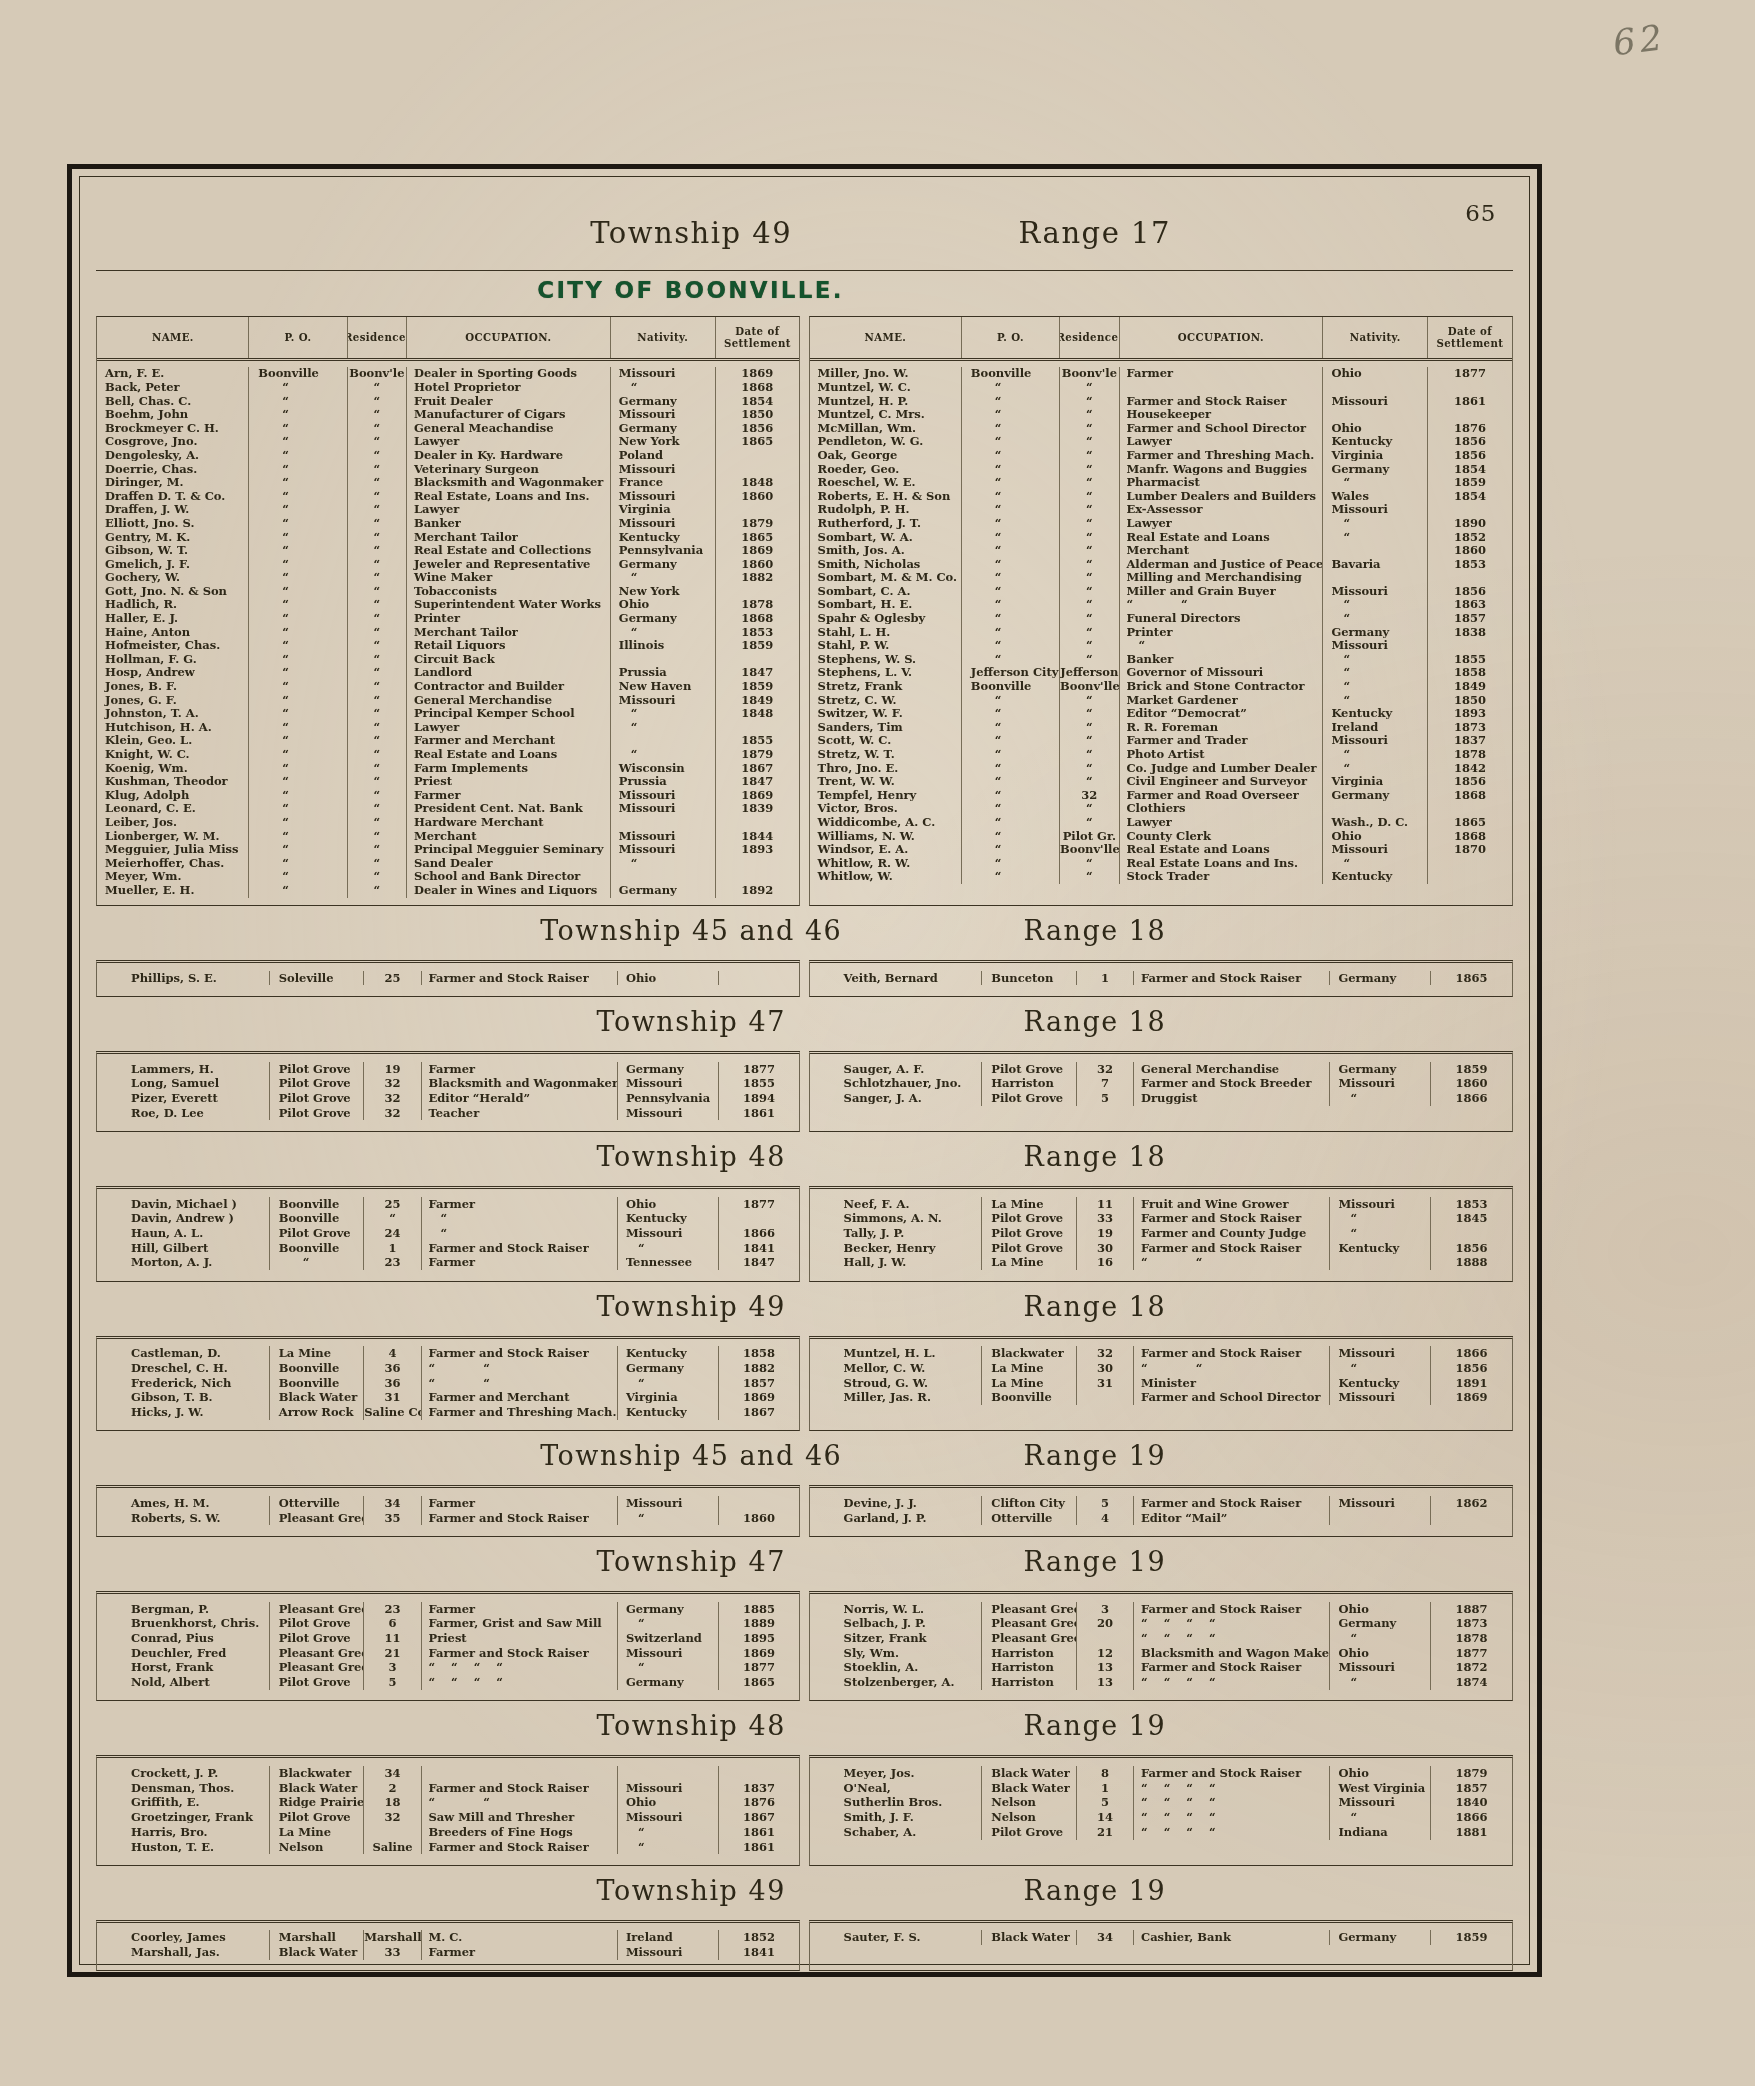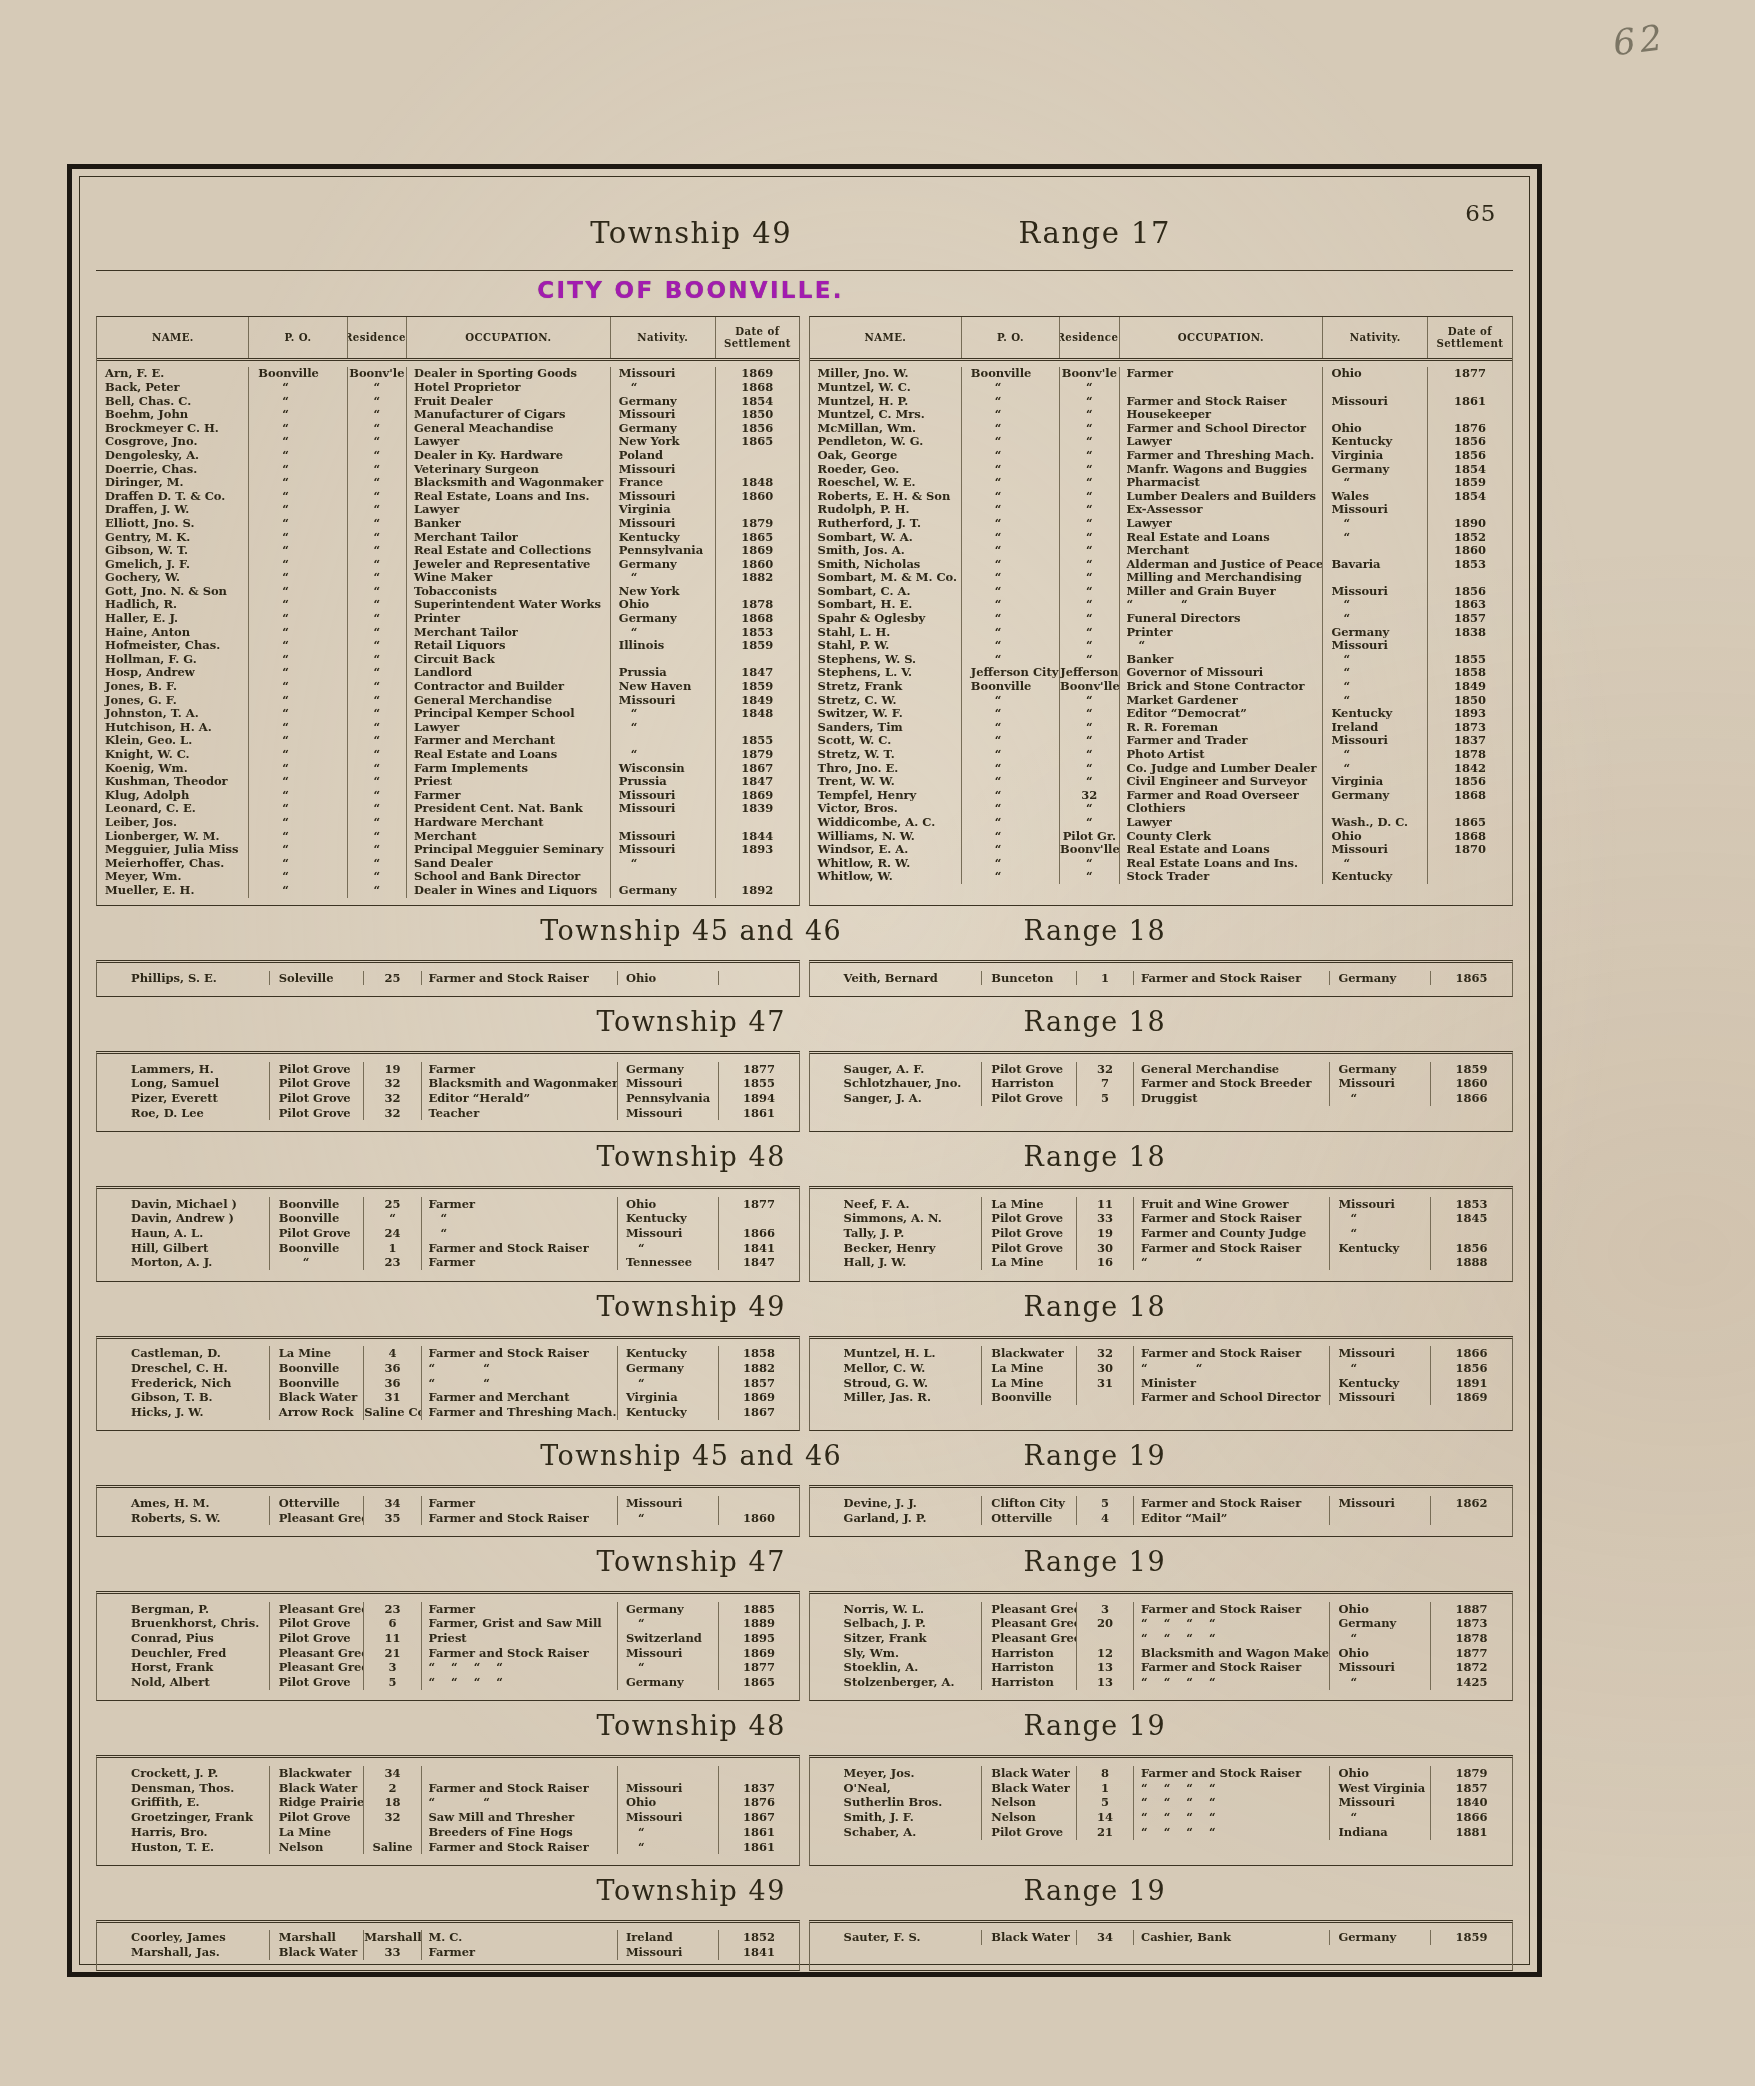--- a/index.html
+++ b/index.html
@@ -35,21 +35,21 @@
   .section-title{position:relative;height:45px;font-size:29px;letter-spacing:1.5px;}
   .section-title .township{position:absolute;left:42%;transform:translateX(-50%);white-space:nowrap;}
   .section-title .range{position:absolute;left:70.5%;transform:translateX(-50%);white-space:nowrap;}
   .section-title.main{margin-top:32px;}
   .section:not(:first-child) .section-title{margin-top:9px;height:42px;font-size:27px;}
   .title-rule{border:none;border-top:1.5px solid #3b3323;margin:9px 0 6px 0;}
   .subtitle-wrap{text-align:center;height:36px;}
   .subtitle{
     display:inline-block;transform:translateX(-114px);
     font-family:"DejaVu Sans","Liberation Sans",sans-serif;
-    font-weight:bold;font-size:23px;letter-spacing:2.3px;color:#a21caf;
+    font-weight:bold;font-size:23px;letter-spacing:2.3px;color:#14532d;
     text-shadow:0 0 0.8px rgba(36,31,18,.6);
   }
   
   .table-pair{display:flex;gap:9px;margin-top:3px;font-weight:bold;}
   .half{flex:1 1 0;box-sizing:border-box;
     border-left:0.8px solid #6d6450;border-right:0.8px solid #6d6450;}
   .boonville .half{border-top:1.5px solid #3b3323;border-bottom:1.5px solid #3b3323;}
   .table-pair:not(.boonville) .half{border-top:3px double #3b3323;border-bottom:1.5px solid #3b3323;padding-left:26px;}
   .rows{padding:6px 0 7.6px 0;}
   .table-pair:not(.boonville) .rows{padding:7.6px 0 10.6px 0;}
@@ -1166,21 +1166,21 @@
                   <div class="cell c3">Farmer and Stock Raiser</div>
                   <div class="cell c4">Missouri</div>
                   <div class="cell c5">1872</div>
                 </div>
                 <div class="trow">
                   <div class="cell c0">Stolzenberger, A.</div>
                   <div class="cell c1">Harriston</div>
                   <div class="cell c2">13</div>
                   <div class="cell c3">“    “    “    “</div>
                   <div class="cell c4">   “</div>
-                  <div class="cell c5">1425</div>
+                  <div class="cell c5">1874</div>
                 </div>
               </div>
             </div>
           </div>
         </div>
         <div class="section">
           <div class="section-title">
             <span class="township">Township 48</span>
             <span class="range">Range 19</span>
           </div>

